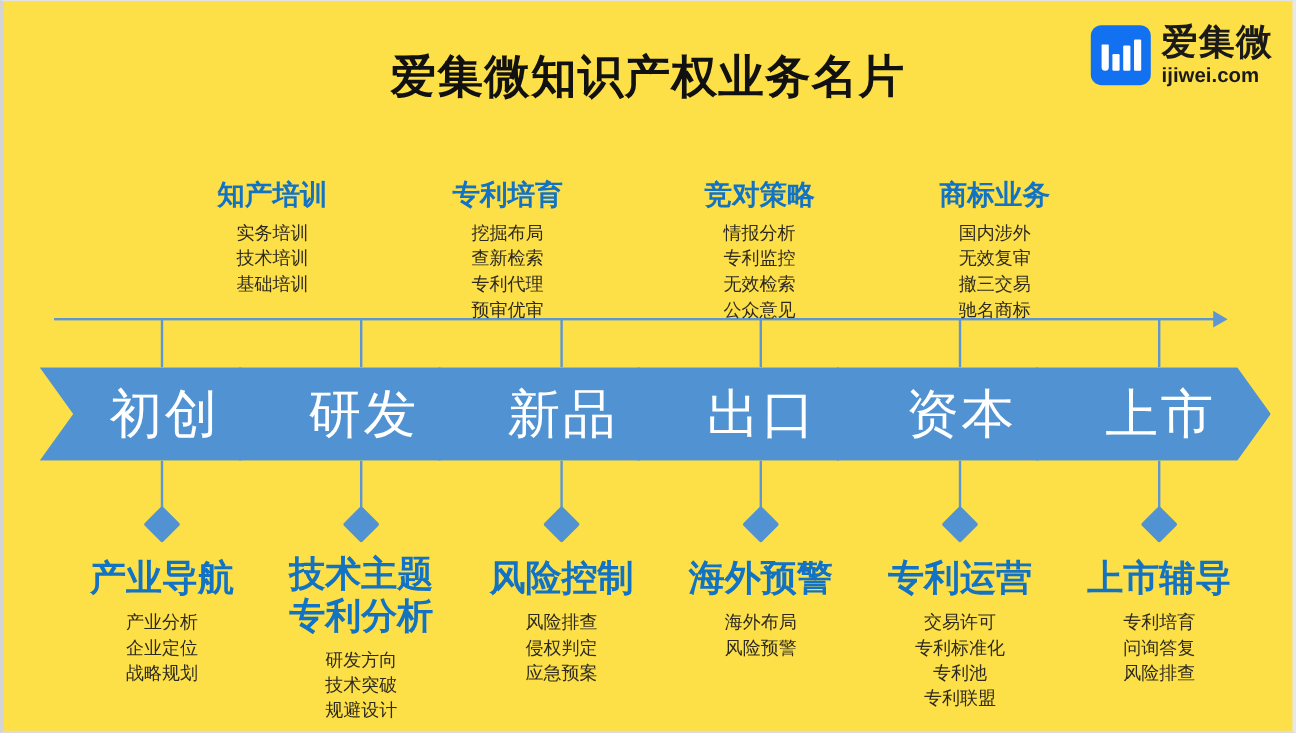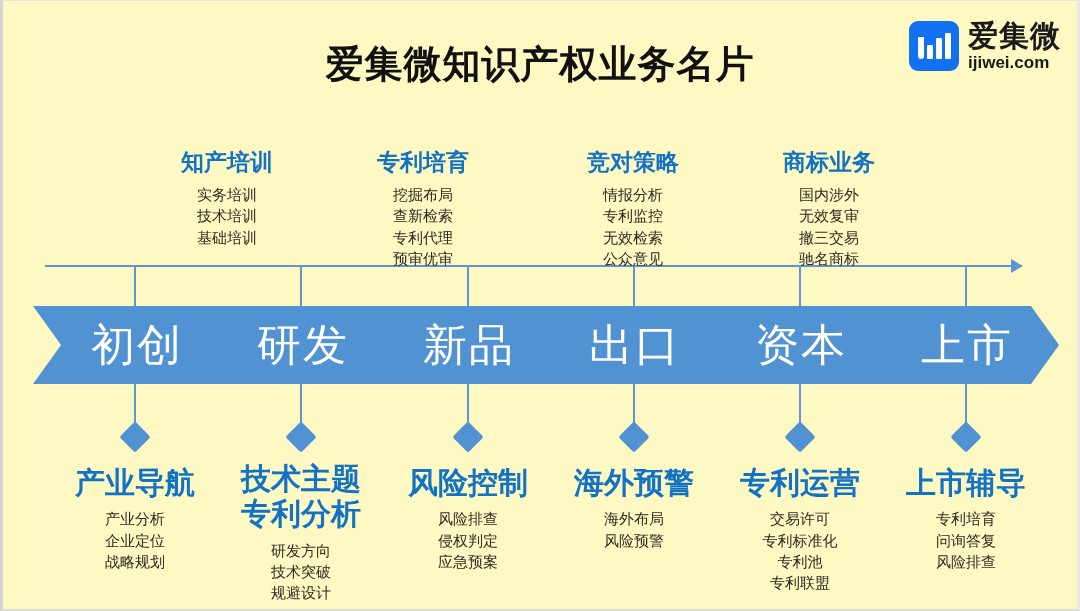--- a/index.html
+++ b/index.html
@@ -7,21 +7,21 @@
     background: #ffffff;
   }
   body {
     width: 1080px; height: 611px;
     font-family: "Liberation Sans", "DejaVu Sans", sans-serif;
     overflow: hidden;
   }
   #canvas {
     position: relative;
     width: 1080px; height: 611px;
-    background: #fef9c3;
+    background: #fde047;
     box-sizing: border-box;
     border-left: 3px solid #d4d4d4;
     border-top: 1px solid #e3e3e3;
     border-right: 3px solid #e8e8e8;
     border-bottom: 2px solid #dcdcdc;
     overflow: hidden;
   }
 
   
   #page-title {

